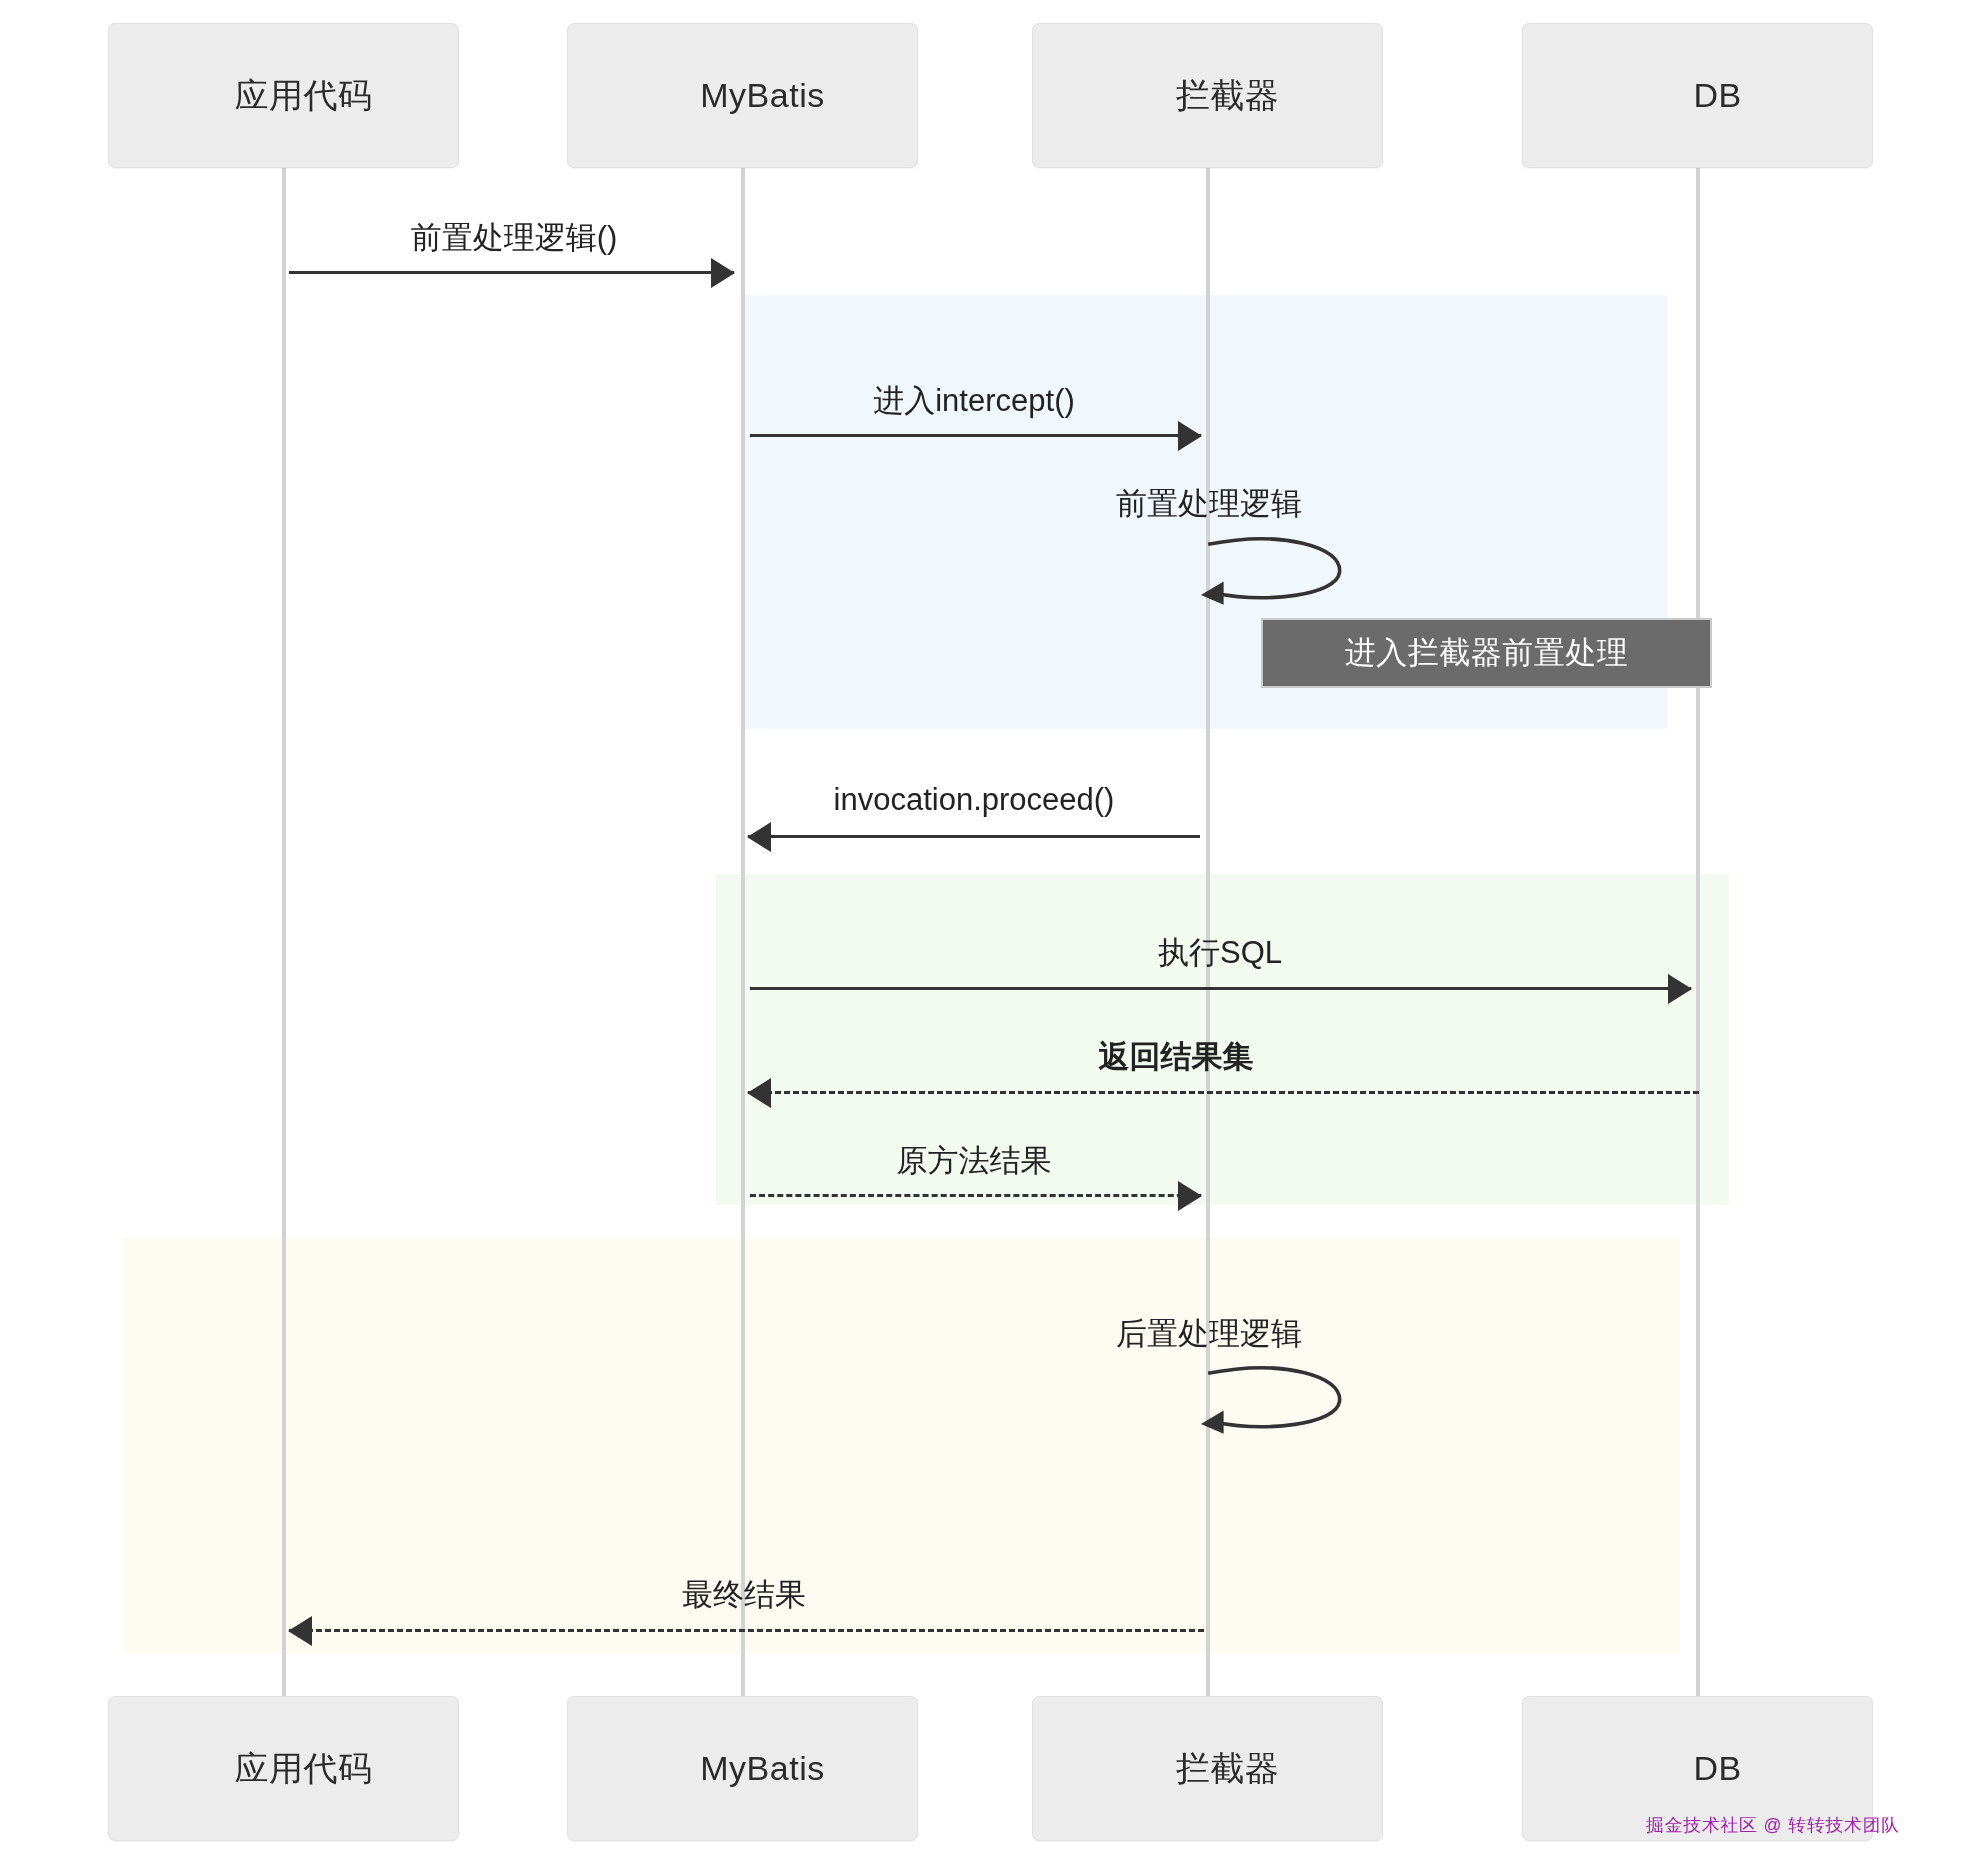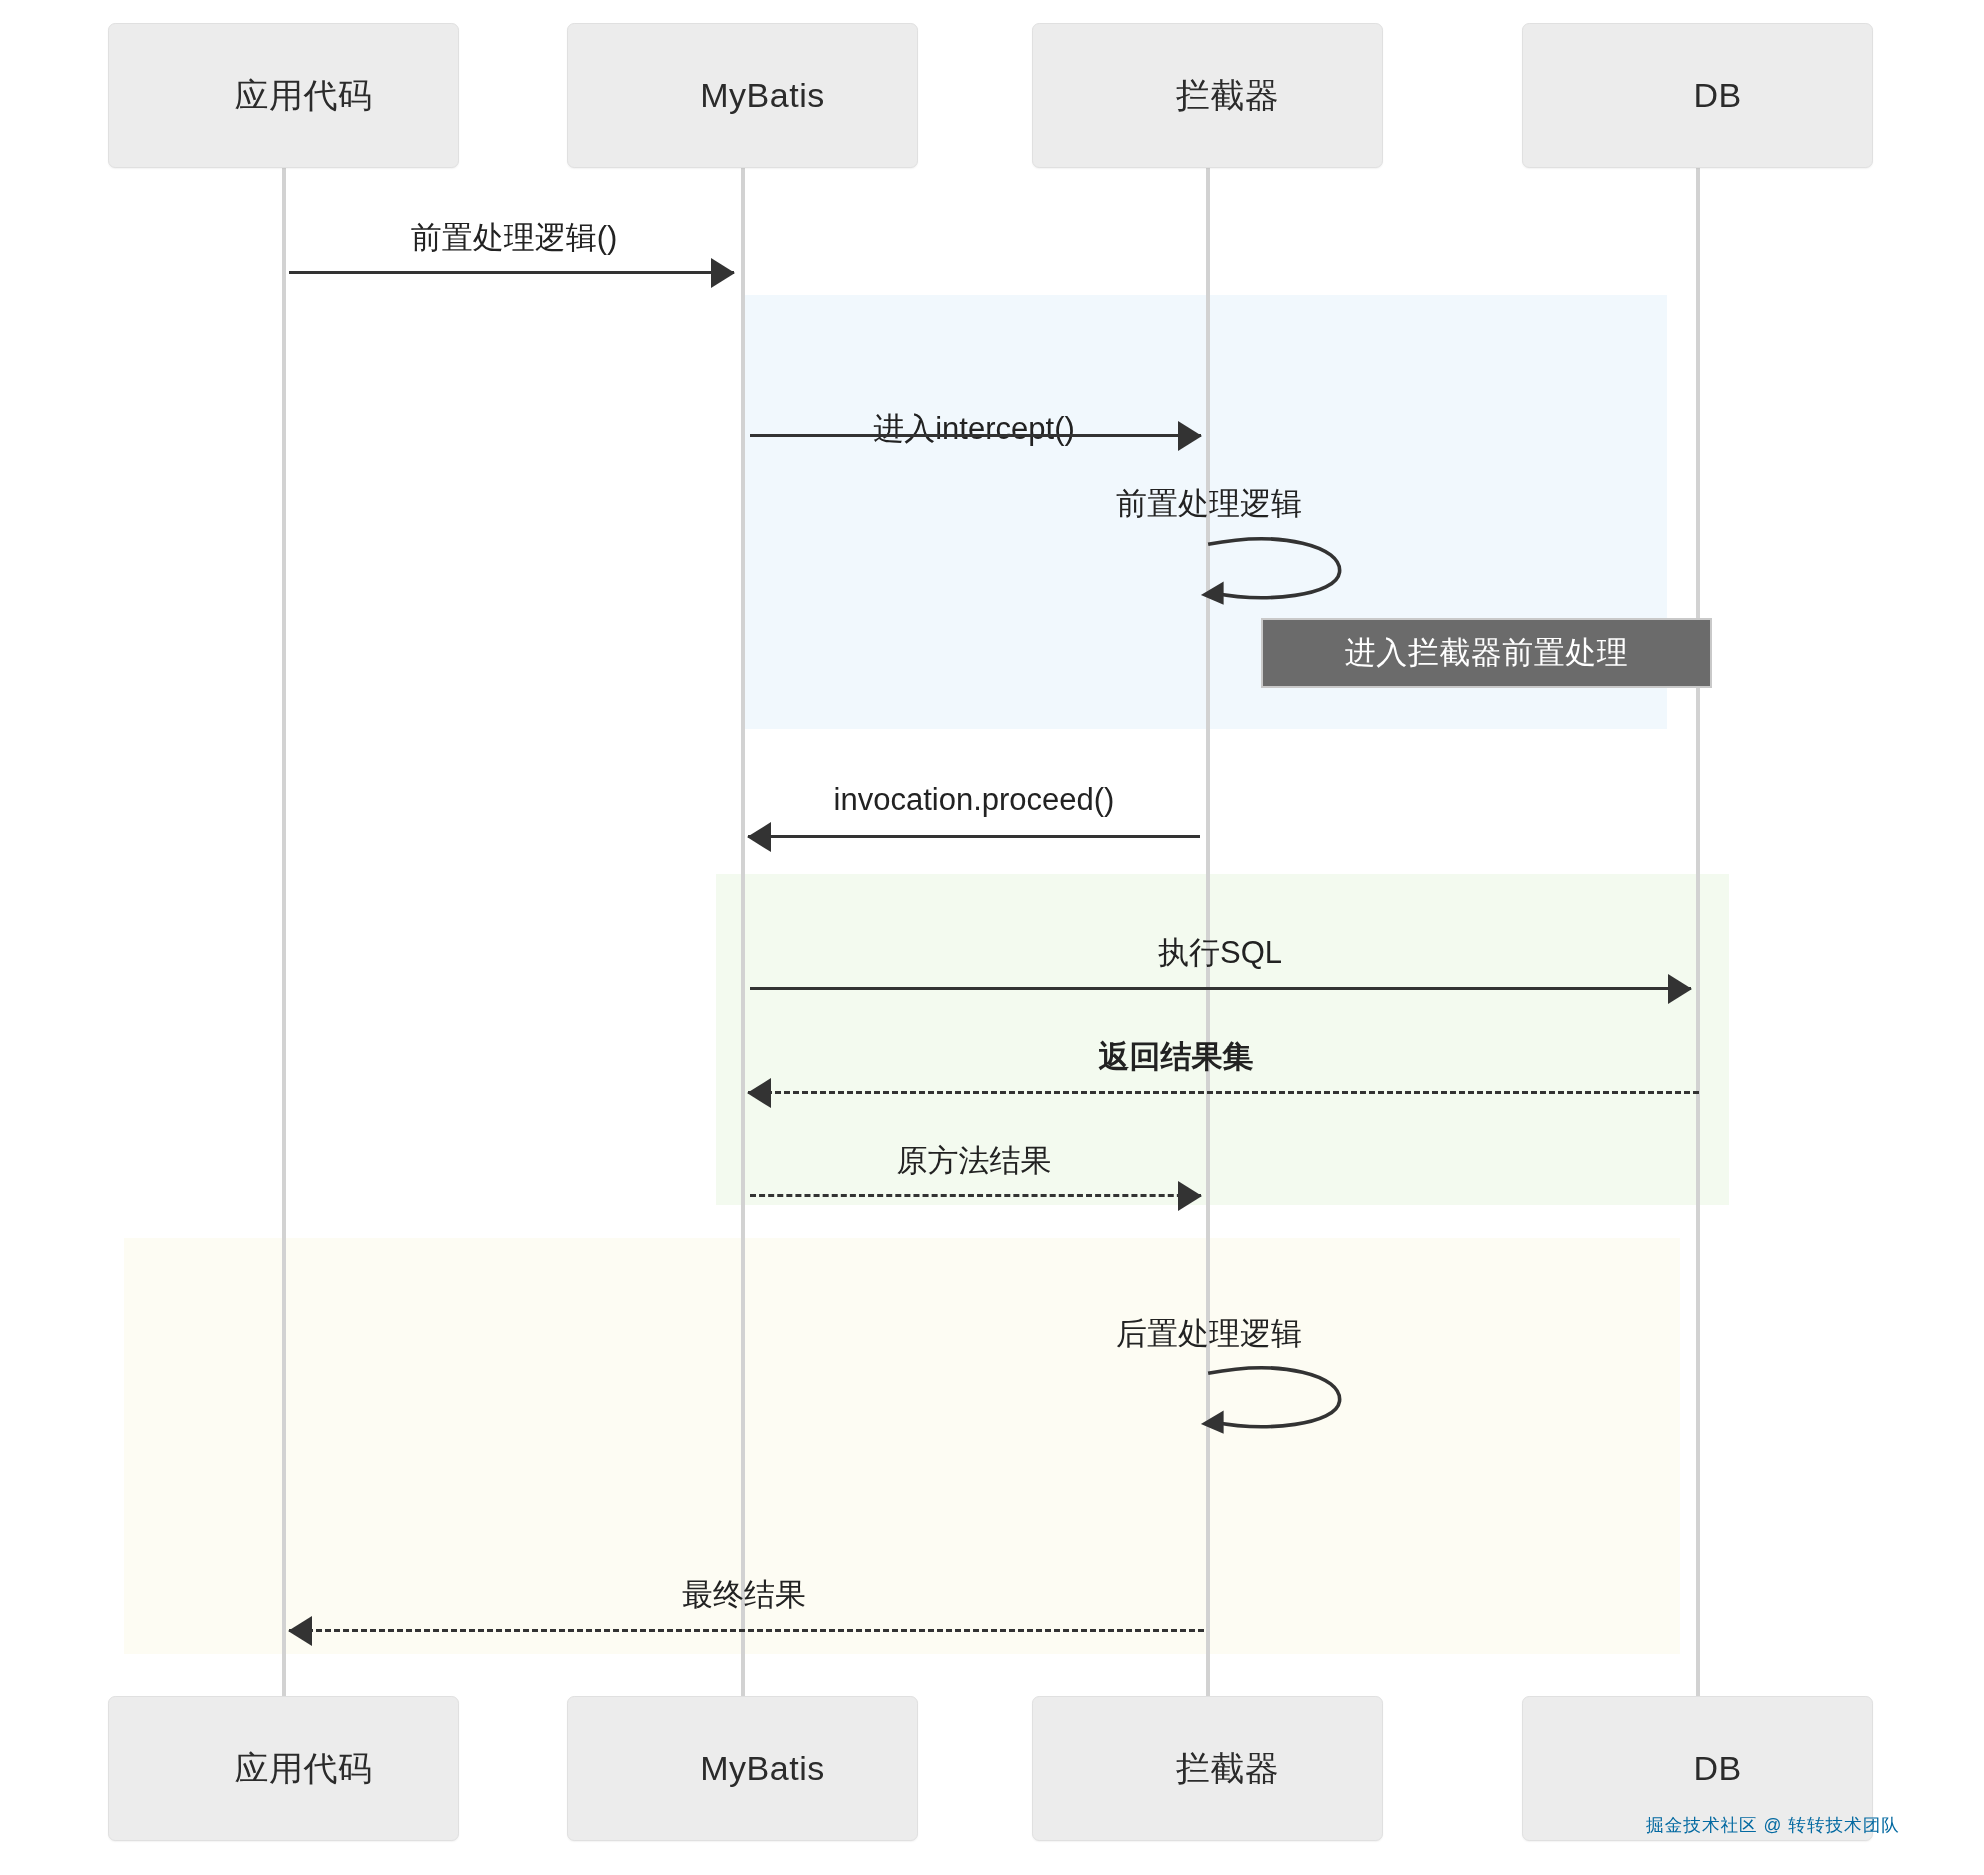--- a/index.html
+++ b/index.html
@@ -72,21 +72,21 @@
     display:flex;align-items:center;justify-content:center;
     color:#ffffff;
     font-size:31px;
     letter-spacing:0.5px;
   }
 
   
   .watermark{
     position:absolute;
     font-size:17.6px;
-    color:#0369a1;
+    color:#a21caf;
     white-space:nowrap;
     letter-spacing:1px;
   }
 </style>
 </head>
 <body>
 
 <div id="diagram">
 
   <div class="region region-cream" style="left:124px;top:1238px;width:1556px;height:416px;"></div>
@@ -125,21 +125,21 @@
   <div class="actor-box" style="left:1522px;top:1696px;width:351px;height:145px;">
     <span>DB</span>
   </div>
 
   <div class="msg-label" style="left:514px;top:217px;">前置处理逻辑()</div>
   <div class="msg" style="left:289px;top:271px;width:445px;">
     <div class="line"></div>
       <div class="head right"></div>
   </div>
 
-  <div class="msg-label" style="left:974px;top:380px;margin-top:28px;">进入intercept()</div>
+  <div class="msg-label" style="left:974px;top:380px;">进入intercept()</div>
   <div class="msg" style="left:750px;top:434px;width:451px;">
     <div class="line"></div>
       <div class="head right"></div>
   </div>
 
   <div class="msg-label" style="left:1209px;top:483px;">前置处理逻辑</div>
   <div class="selfloop" style="left:1204px;top:535px;">
     <svg width="150" height="75" viewBox="0 0 290 145">
       <path d="M 8 18 C 150 -10 268 22 262 72 C 256 118 120 132 18 112" fill="none" stroke="#333333" stroke-width="7"></path>
       <polygon points="38,90 38,135 -6,116" fill="#333333"></polygon>

